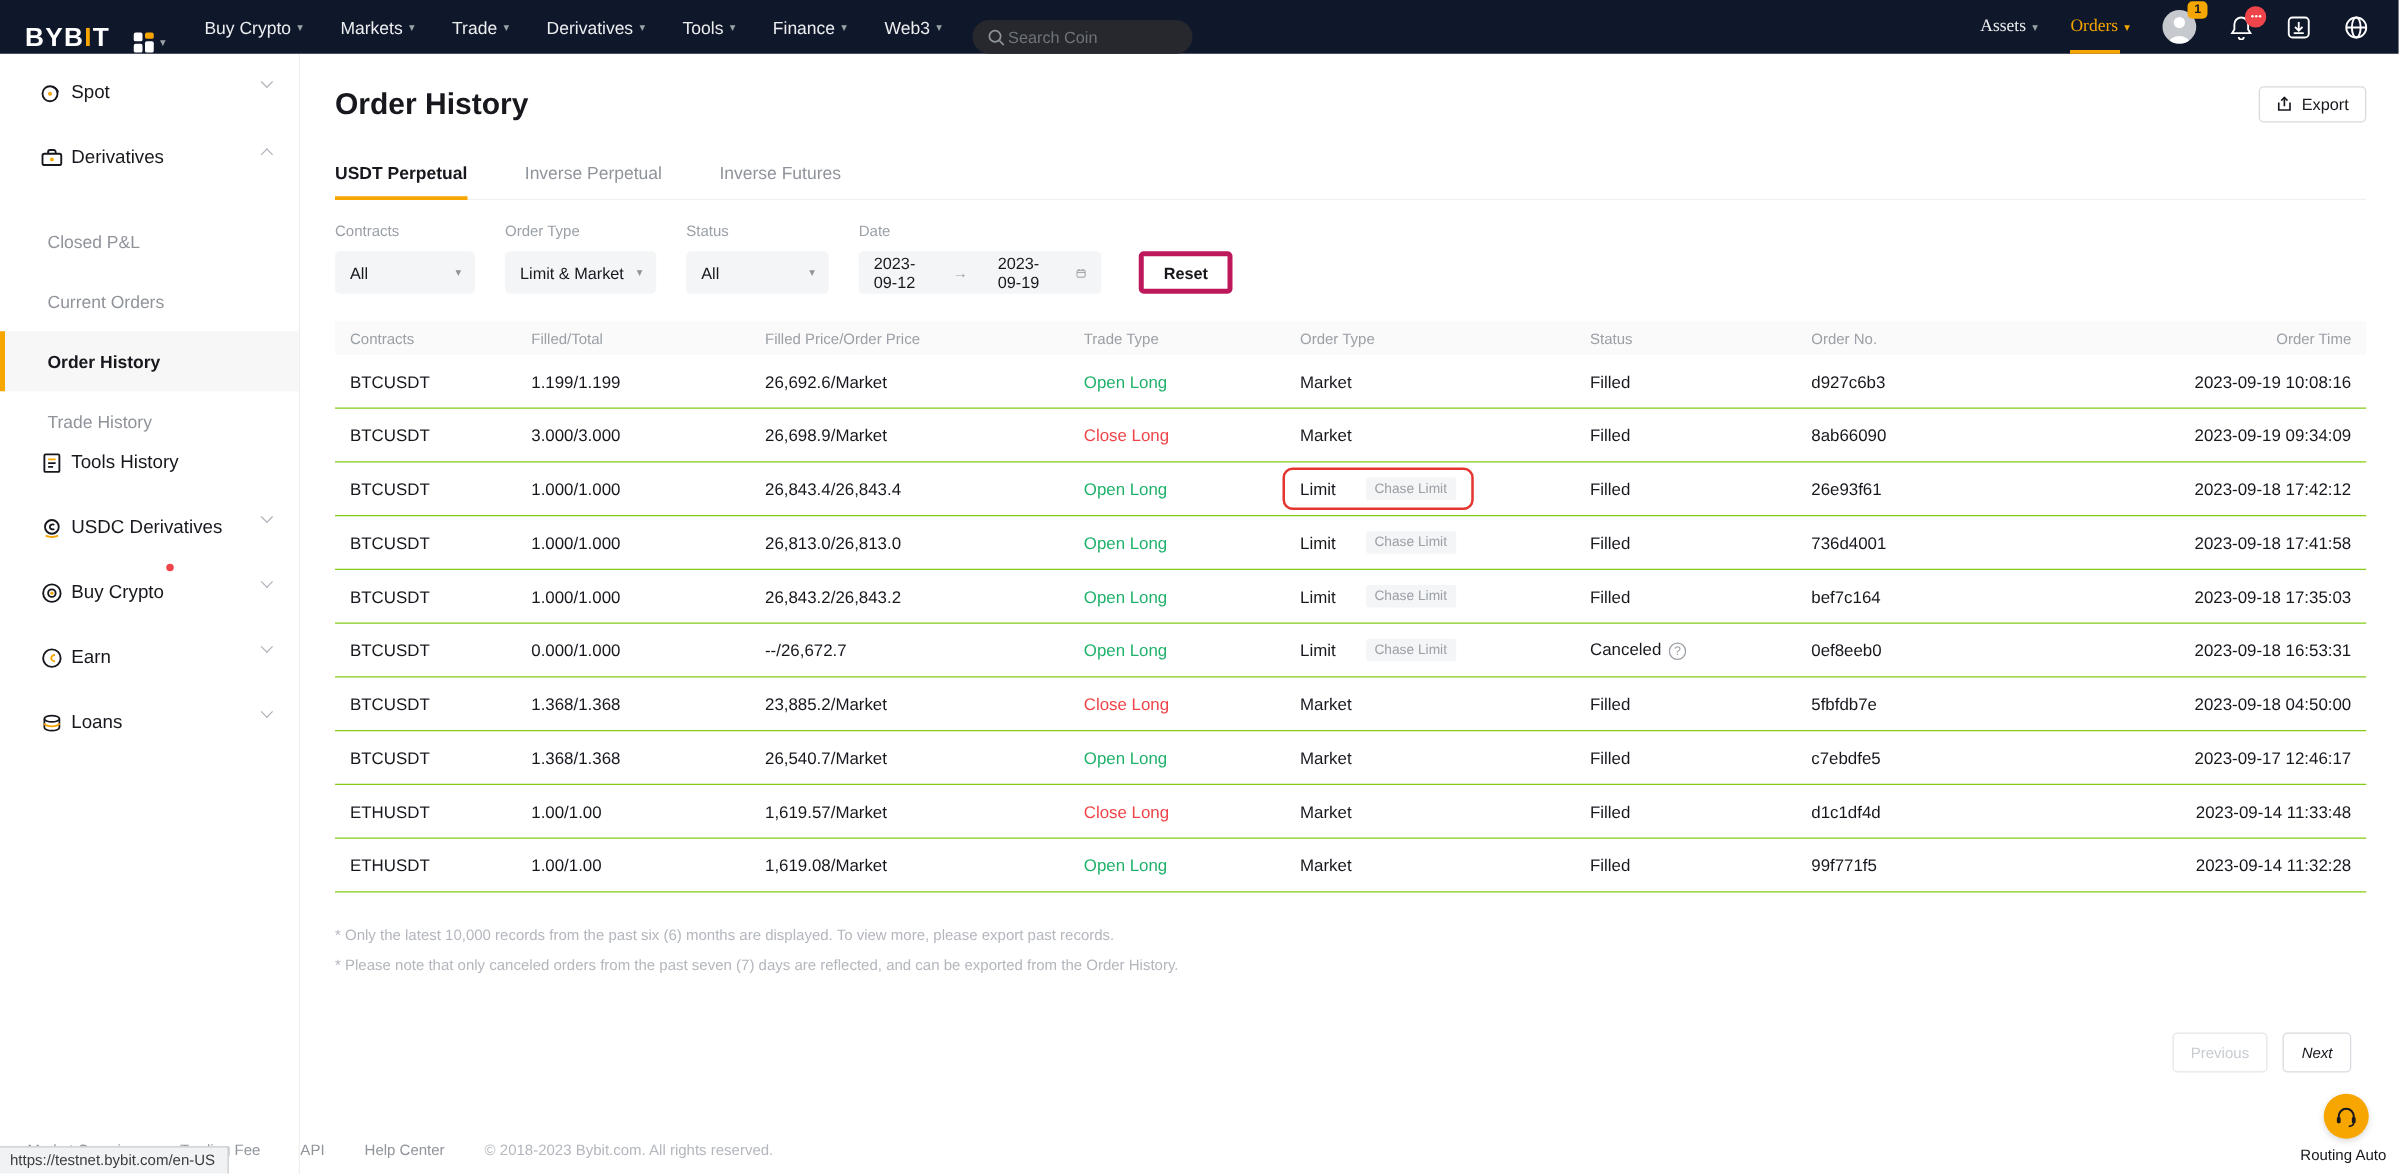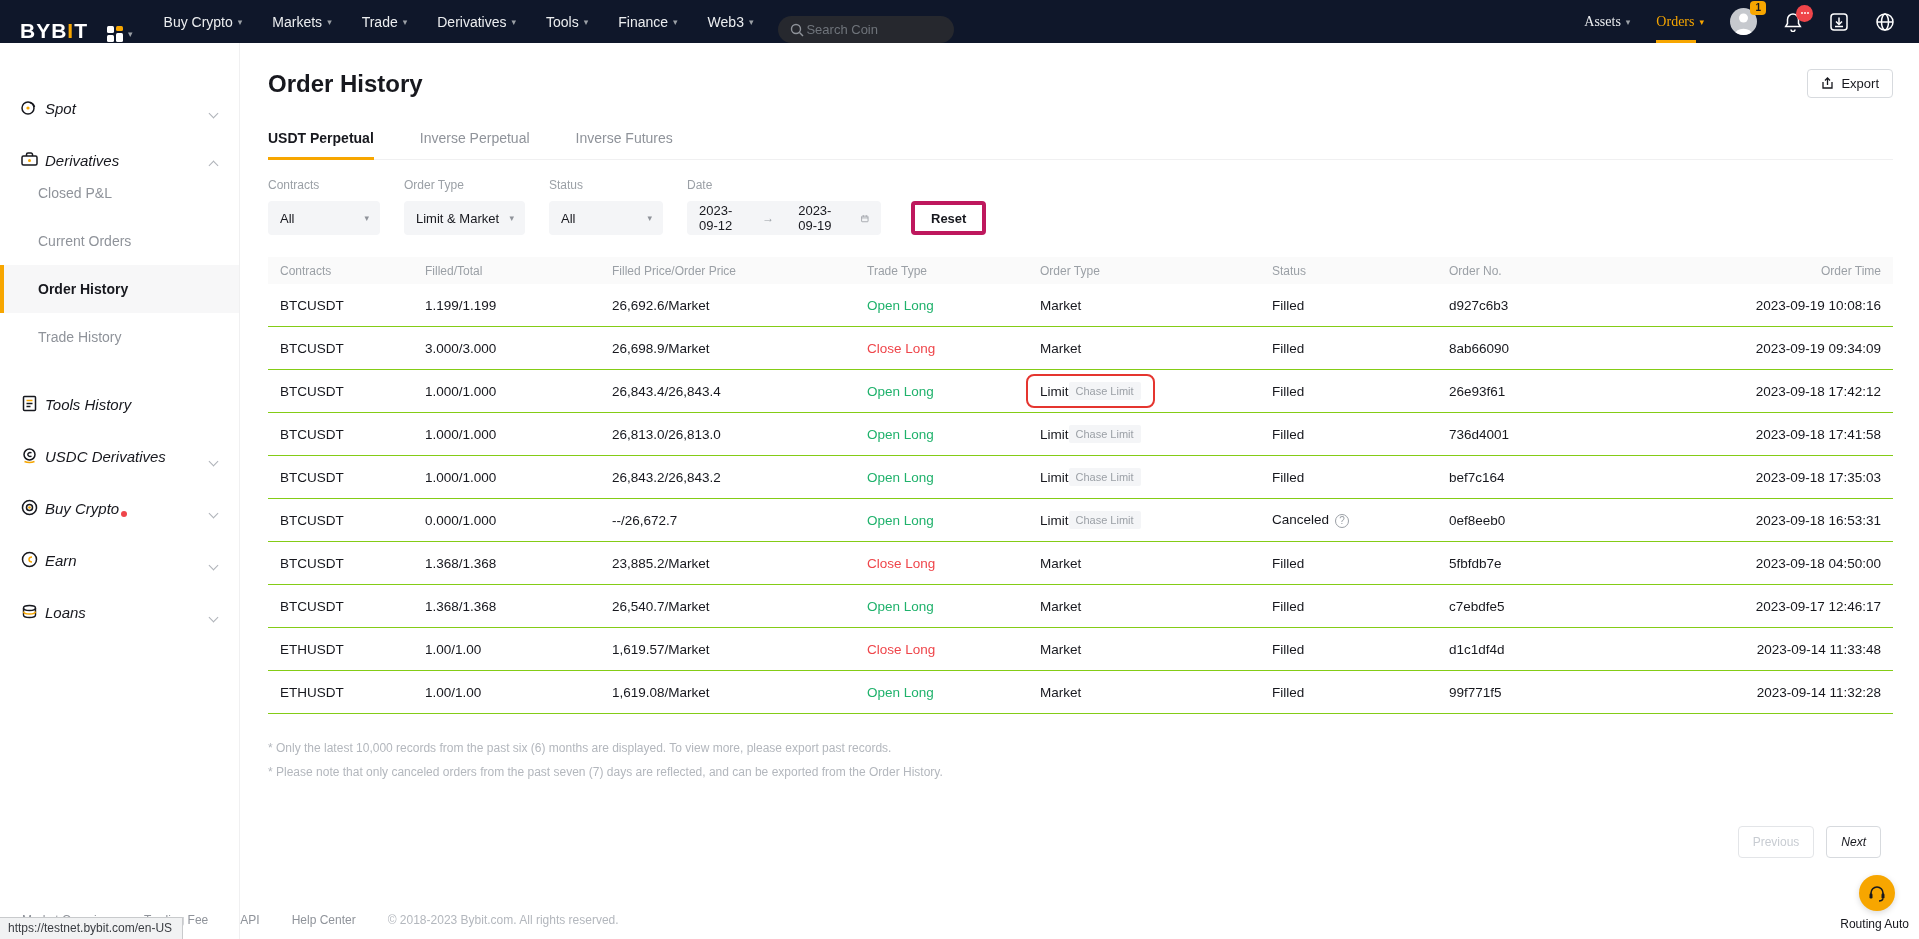--- a/index.html
+++ b/index.html
@@ -31,21 +31,21 @@
   .badge-num { position:absolute; top:-7px; right:-9px; background:#f7a600; color:#17181e;
     font-size:10px; font-weight:bold; padding:1px 5px; border-radius:4px; line-height:12px;}
   .bell-wrap { position:relative; cursor:pointer; display:flex;}
   .badge-red { position:absolute; top:-7px; right:-10px; width:17px; height:17px; background:#ef454a;
     border-radius:50%; display:flex; align-items:center; justify-content:center; gap:1px;}
   .badge-red i { width:2px; height:2px; background:#fff; border-radius:50%; display:block;}
   .icon-btn { display:flex; cursor:pointer; }
   
   .sidebar { position:absolute; top:43px; left:0; width:240px; bottom:0; background:#fff;
     border-right:1px solid #f0f0f1; padding-top:22px; z-index:10; }
-  .side-item { position:relative; display:flex; align-items:flex-end; height:52px; padding-left:20px; cursor:pointer;font-style:italic; }
+  .side-item { position:relative; display:flex; align-items:flex-start; height:52px; padding-left:32px; cursor:pointer; }
   .side-item .sicon { width:19px; height:19px; margin-right:6px; display:flex; align-items:center; justify-content:center;}
   .side-item .slabel { font-size:15px; color:#17181e; }
   .side-sub { position:relative; display:flex; align-items:center; height:48px; padding-left:38px;
     font-size:14px; color:#8f939a; cursor:pointer; }
   .side-sub.active { background:#f7f7f8; color:#17181e; font-weight:bold; }
   .side-sub.active::before { content:''; position:absolute; left:0; top:0; bottom:0; width:4px; background:#f7a600; }
   .chev { position:absolute; right:22px; width:7px; height:7px;
     border-right:1.5px solid #aeb2b8; border-bottom:1.5px solid #aeb2b8; }
   .chev.down { transform:rotate(45deg); margin-top:-3px;}
   .chev.up { transform:rotate(225deg); margin-top:3px;}
@@ -74,21 +74,21 @@
     font-size:13px; font-weight:bold; padding:0 16px; cursor:pointer; margin-left:6px; color:#17181e; font-family:inherit;}
   
   .table { margin-top:22px; }
   .thead, .trow { display:grid; grid-template-columns:157px 187px 255px 173px 232px 177px 1fr 230px; align-items:center; }
   .thead { height:27px; background:#fafafa; font-size:12px; color:#9ba0a6; }
   .thead .cell:first-child, .trow .cell:first-child { padding-left:12px; }
   .cell.right { text-align:right; padding-right:12px; }
   .trow { height:43px; border-bottom:1px solid #84cc16; font-size:13.5px; color:#17181e; }
   .long { color:#20b26c; } .short { color:#ef454a; }
   .otcell { display:flex; align-items:center; }
-  .badge-chase { background:#f4f5f7; color:#9ba0a6; font-size:11px; padding:3px 7px; border-radius:2px; margin-left:0; white-space:nowrap;}
+  .badge-chase { background:#f4f5f7; color:#9ba0a6; font-size:11px; padding:3px 7px; border-radius:2px; margin-left:24px; white-space:nowrap;}
   .annot { display:inline-flex; align-items:center; border:2px solid #e5352f; border-radius:8px;
     padding:6px 12px; margin-left:-14px; }
   .qicon { display:inline-flex; width:14px; height:14px; border:1px solid #9ba0a6; border-radius:50%;
     color:#9ba0a6; font-size:10px; align-items:center; justify-content:center; margin-left:6px; }
   .notes { margin-top:26px; font-size:12px; color:#b3b7bd; line-height:1.45; }
   .notes p { margin:0 0 7px 0; }
   .pagination { display:flex; justify-content:flex-end; gap:12px; margin-top:44px; padding-right:12px;}
   .pg-btn { border:1px solid #e3e5e8; border-radius:4px; background:#fff; font-size:12px; padding:8px 14px; cursor:pointer; font-family:inherit;}
   .pg-btn.disabled { color:#c8ccd2; }
   .pg-btn.next { color:#17181e; border-color:#d7dade;font-style:italic; }

